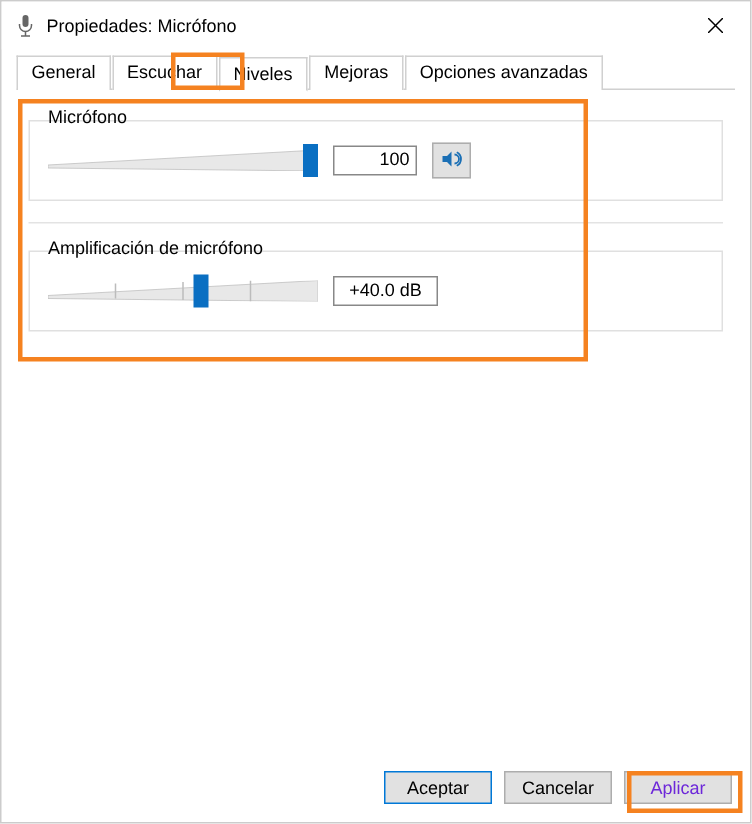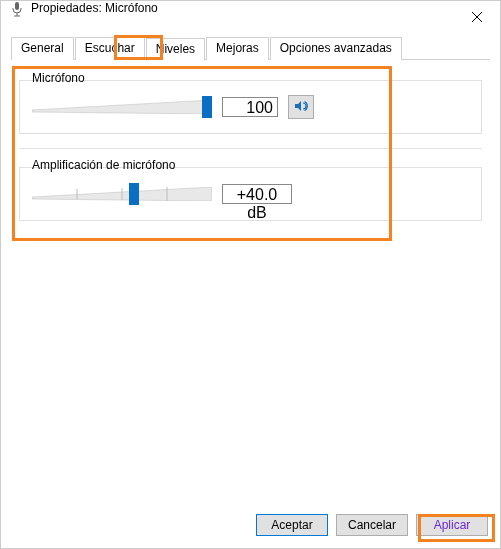--- a/index.html
+++ b/index.html
@@ -11,21 +11,21 @@
     font-size: 12px;
     background: #fff;
     color: #000;
     position: relative;
     border: 1px solid #ccc;
   }
   
   .titlebar {
     height: 32px;
     display: flex;
-    align-items: flex-start;
+    align-items: center;
     padding: 0 0 0 8px;
     background: #fff;
   }
   .title-icon {
     width: 16px; height: 16px;
     margin-right: 6px;
     display: flex; align-items: center; justify-content: center;
   }
   .title-text { flex: 1; font-size: 12px; }
   .close-btn {
@@ -111,21 +111,21 @@
     top: 50%;
     width: 10px; height: 22px;
     background: #0a6fc2;
     transform: translate(-50%, -50%);
   }
   .value-box {
     width: 56px; height: 20px;
     border: 1px solid #888;
     text-align: right;
     padding: 1px 4px;
-    font-size: 16px;
+    font-size: 12px;
     background: #fff;
   }
   .mute-btn {
     width: 26px; height: 24px;
     border: 1px solid #adadad;
     background: #e1e1e1;
     display: flex; align-items: center; justify-content: center;
     cursor: pointer;
   }
   hr.divider {

